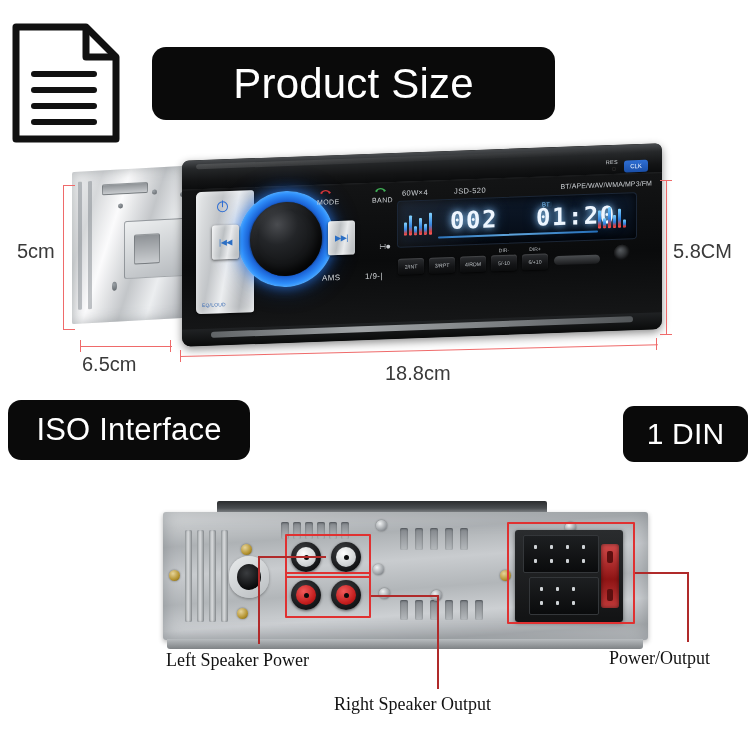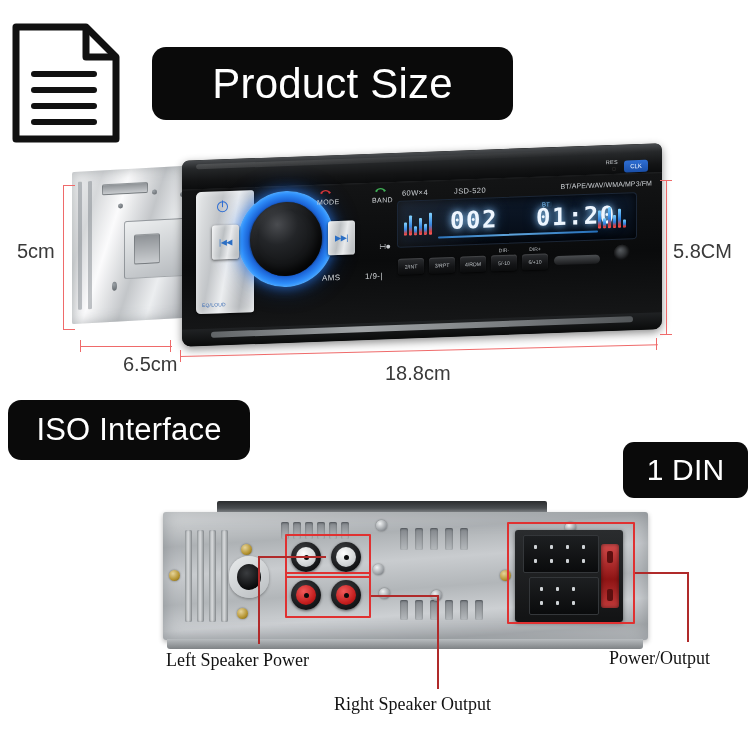--- a/index.html
+++ b/index.html
@@ -15,30 +15,30 @@
   .badge {
     position: absolute;
     background: #0a0a0a;
     color: #fff;
     display: flex; align-items: center; justify-content: center;
     font-family: "Liberation Sans", sans-serif;
     letter-spacing: .2px;
     white-space: nowrap;
   }
   #badge-product {
-    left: 152px; top: 47px; width: 361px; height: 73px;
+    left: 152px; top: 47px; width: 403px; height: 73px;
     border-radius: 14px; font-size: 42px; font-weight: 400;
   }
   #badge-iso {
     left: 8px; top: 400px; width: 242px; height: 60px;
     border-radius: 13px; font-size: 31px;
   }
   #badge-din {
     left: 623px; top: 406px; width: 125px; height: 56px;
-    border-radius: 11px; font-size: 30px; margin-top: 36px;
+    border-radius: 11px; font-size: 30px;
   }
 
   
   #doc-icon { position: absolute; left: 10px; top: 22px; width: 112px; height: 122px; }
 
   
   #unit-photo { position: absolute; left: 62px; top: 150px; width: 600px; height: 190px; }
 
   
   .sleeve {
@@ -436,21 +436,21 @@
   </div>
 
   <div class="dimline v" style="left:63px; top:185px; height:145px;"></div>
   <div class="tick h" style="left:63px; top:185px;"></div>
   <div class="tick h" style="left:63px; top:329px;"></div>
   <div class="dimtext" style="left:17px; top:240px;">5cm</div>
 
   <div class="dimline h" style="left:80px; top:346px; width:92px;"></div>
   <div class="tick v" style="left:80px; top:340px;"></div>
   <div class="tick v" style="left:170px; top:340px;"></div>
-  <div class="dimtext" style="left:82px; top:353px;margin-left:41px;">6.5cm</div>
+  <div class="dimtext" style="left:82px; top:353px;">6.5cm</div>
 
   <div class="dimline v" style="left:666px; top:180px; height:155px;"></div>
   <div class="tick h" style="left:660px; top:180px;"></div>
   <div class="tick h" style="left:660px; top:334px;"></div>
   <div class="dimtext" style="left:673px; top:240px;">5.8CM</div>
 
   <div class="dimline h" style="left:180px; top:356px; width:478px; transform:rotate(-1.4deg);
               transform-origin:left center;"></div>
   <div class="tick v" style="left:180px; top:350px;"></div>
   <div class="tick v" style="left:656px; top:338px;"></div>

